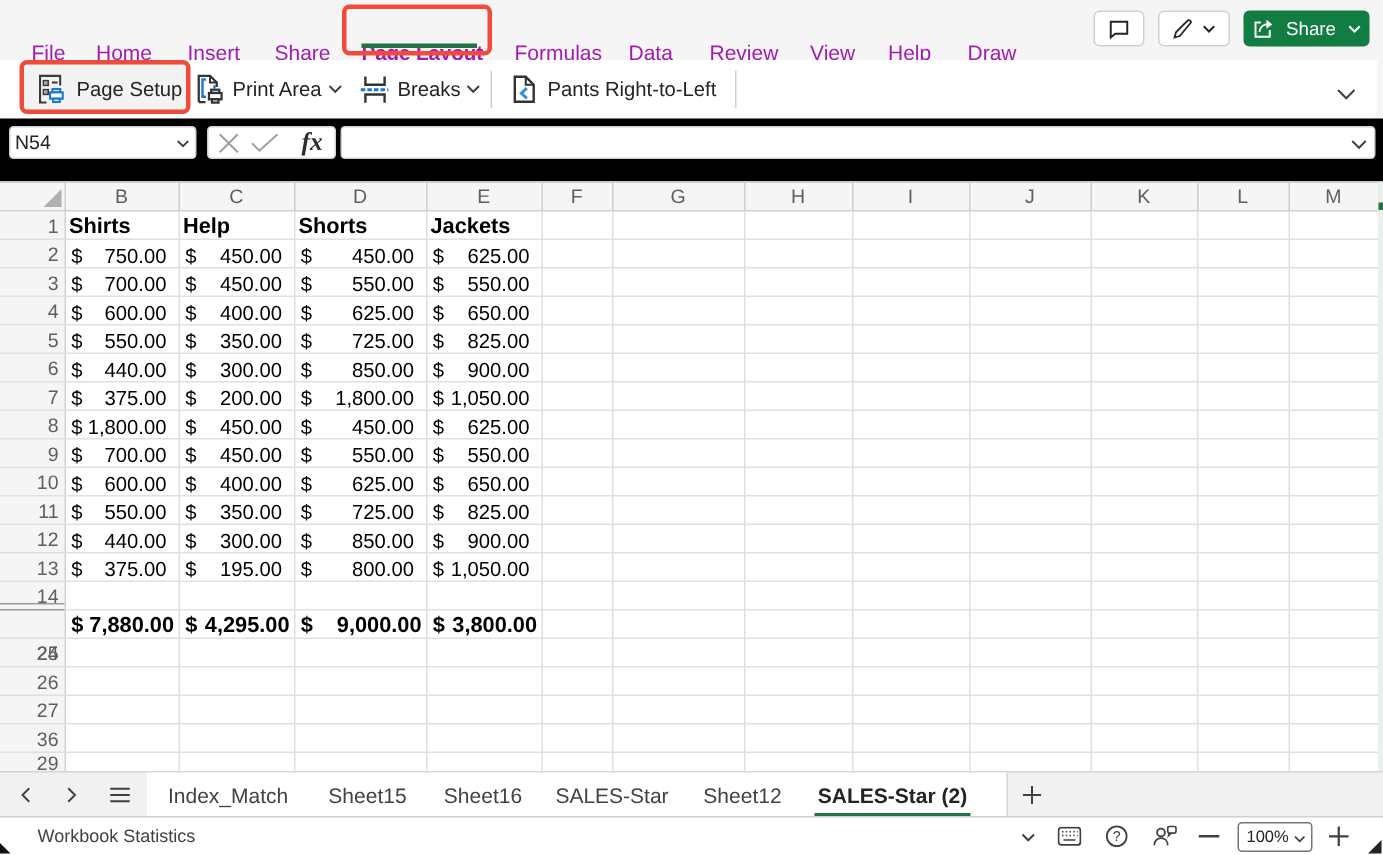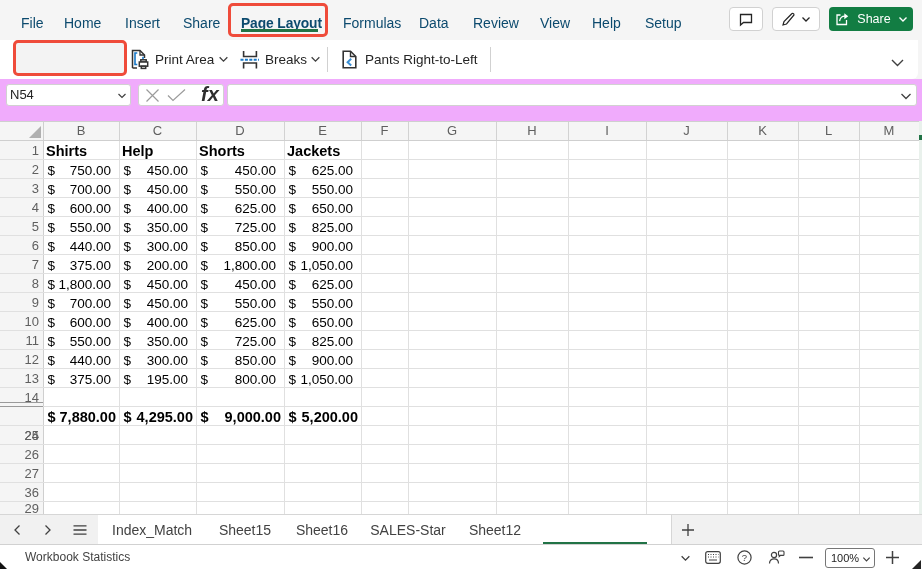--- a/index.html
+++ b/index.html
@@ -1,38 +1,38 @@
 <!DOCTYPE html>
 <html><head><meta charset="utf-8">
 <style>
 * { margin:0; padding:0; box-sizing:border-box; }
 html,body { width:922px; height:570px; overflow:hidden; background:#fff;
   font-family:"Liberation Sans", sans-serif; }
 #app { position:relative; width:922px; height:570px; }
 
 
 #menubar { position:absolute; left:0; top:0; width:922px; height:40px; background:#f5f5f5; }
-.mitem { position:absolute; top:4px; height:39px; line-height:39px; font-size:14px; color:#0c4a6e; }
+.mitem { position:absolute; top:16px; height:39px; line-height:39px; font-size:14px; color:#a21caf; }
 .mbold { font-weight:bold; font-size:13.8px; letter-spacing:-0.1px; }
 .redbox { position:absolute; border:3px solid #ef4b3a; border-radius:5px; }
 .greenline { position:absolute; background:#217346; height:3px; }
 
 
 .topbtn { position:absolute; top:7px; height:24px; border:1px solid #d1d1d1; border-radius:4px; background:#fff; }
 #sharebtn { position:absolute; top:7px; height:24px; border-radius:4px; background:#127d43; color:#fff;
   font-size:12.5px; display:flex; align-items:center; justify-content:center; gap:7px; }
 
 
 #ribbonbg { position:absolute; left:0; top:40px; width:922px; height:39px; background:#f5f5f5; }
 #ribbon { position:absolute; left:0; top:40px; width:918px; height:39px; background:#fff; border-radius:0 0 6px 0; }
 .ritem { position:absolute; top:0; height:38px; display:flex; align-items:center; font-size:13.5px; color:#242424; }
 .rsep { position:absolute; top:7px; width:1px; height:25px; background:#d1d1d1; }
 
 
-#fbar { position:absolute; left:0; top:79px; width:922px; height:42px; background:#f0abfc; }
+#fbar { position:absolute; left:0; top:79px; width:922px; height:42px; background:#000000; }
 .fbox { position:absolute; top:5px; height:22px; background:#fff; border:1px solid #d1d1d1; border-radius:3px; }
 
 
 #grid { position:absolute; left:0; top:0; width:922px; height:514px; background:none; pointer-events:none; }
 .colhdr { position:absolute; background:#f5f5f5; }
 .rowhdr { position:absolute; background:#f5f5f5; }
 .clet { position:absolute; height:19px; line-height:20px; text-align:center; font-size:13px; color:#5f5f5f; }
 .rnum { position:absolute; text-align:right; font-size:13px; color:#5f5f5f; overflow:hidden; box-sizing:content-box; padding-top:2.5px; }
 .vline { position:absolute; width:1px; background:#e0e0e0; }
 .vlineh { position:absolute; width:1px; background:#cfcfcf; }
@@ -68,21 +68,21 @@
   <div class="mitem" style="left:21px">File</div>
   <div class="mitem" style="left:64px">Home</div>
   <div class="mitem" style="left:125px">Insert</div>
   <div class="mitem" style="left:183px">Share</div>
   <div class="mitem" style="left:343px">Formulas</div>
   <div class="mitem mbold" style="left:241px">Page Layout</div>
   <div class="mitem" style="left:419px">Data</div>
   <div class="mitem" style="left:473px">Review</div>
   <div class="mitem" style="left:540px">View</div>
   <div class="mitem" style="left:592px">Help</div>
-  <div class="mitem" style="left:645px">Setup</div>
+  <div class="mitem" style="left:645px">Draw</div>
   <div class="redbox" style="left:228px;top:3px;width:100px;height:34px"></div>
   <div class="greenline" style="left:241px;top:29px;width:77px"></div>
 
   <div class="topbtn" style="left:729px;width:34px;display:flex;align-items:center;justify-content:center">
     <svg width="16" height="16" viewBox="0 0 16 16">
           <path d="M2.5 3.5 h11 v8 h-8 l-3 2.5 v-2.5 z" fill="none" stroke="#242424" stroke-width="1.3"></path>
         </svg>
   </div>
   <div class="topbtn" style="left:772px;width:48px;display:flex;align-items:center;justify-content:center;gap:5px">
     <svg width="15" height="15" viewBox="0 0 15 15">
@@ -101,20 +101,36 @@
     <span>Share</span>
     <svg width="10" height="10" viewBox="0 0 10 10">
           <path d="M1.5 3.5 L5 7 L8.5 3.5" fill="none" stroke="#fff" stroke-width="1.4"></path>
         </svg>
   </div>
 </div>
 
 <div id="ribbonbg"></div>
 <div id="ribbon">
   <div class="redbox" style="left:13px;top:0px;width:114px;height:36px;background:#f3f3f3"></div>
+  <div class="ritem" style="left:25px;gap:7px">
+    <svg class="ic" width="19" height="21" viewBox="0 0 19 21" style="margin-top:1px">
+      <path d="M6 19.3 H1.7 V1.6 H15.1 V8" fill="none" stroke="#3b3b3b" stroke-width="1.4"></path>
+      <rect x="4" y="4.8" width="3.1" height="3.1" fill="none" stroke="#3b3b3b" stroke-width="1.1"></rect>
+      <rect x="5.2" y="6" width="0.9" height="0.9" fill="#3b3b3b"></rect>
+      <rect x="4" y="10.8" width="3.1" height="3.1" fill="none" stroke="#3b3b3b" stroke-width="1.1"></rect>
+      <rect x="5.2" y="12" width="0.9" height="0.9" fill="#3b3b3b"></rect>
+      <path d="M9.6 6 h3.8" stroke="#3b3b3b" stroke-width="1.3"></path>
+      <g stroke="#1878c8" stroke-width="1.4" fill="#fff">
+        <rect x="10" y="10.4" width="5.2" height="2.2"></rect>
+        <rect x="8.4" y="12.6" width="8.4" height="4.2"></rect>
+        <rect x="10.4" y="16.8" width="4.4" height="2.2"></rect>
+      </g>
+    </svg>
+    <span>Page Setup</span>
+  </div>
 
   <div class="ritem" style="left:131px;gap:6px">
     <svg class="ic" width="18" height="21" viewBox="0 0 18 21" style="margin-top:1px">
       <path d="M1.5 19 V1.5 H9 L13.5 6 V9" fill="none" stroke="#333" stroke-width="1.5"></path>
       <path d="M1.5 19 H6" stroke="#333" stroke-width="1.5"></path>
       <path d="M9 1.5 V6 H13.5" fill="none" stroke="#333" stroke-width="1.3"></path>
       <path d="M6.3 4 H4 V15.5 H6.3" fill="none" stroke="#1878c8" stroke-width="1.6"></path>
       <rect x="11.2" y="7.8" width="1.6" height="2.2" fill="#1878c8"></rect>
       <g stroke="#333" stroke-width="1.5" fill="#fff">
         <rect x="9.8" y="10.8" width="5.4" height="2.2"></rect>
@@ -165,21 +181,21 @@
           <path d="M1.5 3 L5 6.5 L8.5 3" fill="none" stroke="#404040" stroke-width="1.2"></path>
         </svg>
   </div>
   <div class="fbox" style="left:138px;width:86px;">
     <svg style="position:absolute;left:6px;top:3px" width="15" height="15" viewBox="0 0 15 15">
           <path d="M1.5 1.5 L13.5 13.5 M13.5 1.5 L1.5 13.5" stroke="#9b9b9b" stroke-width="1.2"></path>
         </svg>
     <svg style="position:absolute;left:28px;top:4px" width="19" height="13" viewBox="0 0 19 13">
           <path d="M1 6.5 L6 11.5 L18 0.5" fill="none" stroke="#9b9b9b" stroke-width="1.2"></path>
         </svg>
-    <span style="position:absolute;left:62px;top:-1px;line-height:21px;font-size:20px;font-style:italic;color:#2e2e2e;font-weight:600;font-family:Liberation Sans, sans-serif">fx</span>
+    <span style="position:absolute;left:62px;top:-1px;line-height:21px;font-size:17px;font-style:italic;color:#2e2e2e;font-weight:600;font-family:Liberation Serif, serif">fx</span>
   </div>
   <div class="fbox" style="left:227px;width:690px;">
     <svg style="position:absolute;right:4px;top:6px" width="12" height="11" viewBox="0 0 12 11">
           <path d="M1.5 3 L6 7.5 L10.5 3" fill="none" stroke="#404040" stroke-width="1.3"></path>
         </svg>
   </div>
 </div>
 
 <div id="grid">
 <div class="colhdr" style="left:0;top:121px;width:919px;height:19px"></div>
@@ -470,41 +486,42 @@
 <div class="cell" style="left:284px;top:350.5px;width:77px;">
         <span>$</span>
         <span>900.00</span>
       </div>
 <div class="cell" style="left:284px;top:369.5px;width:77px;">
         <span>$</span>
         <span>1,050.00</span>
       </div>
 <div class="cell" style="left:284px;top:407.5px;width:77px;font-weight:bold;font-size:14.5px;padding-right:3px;">
         <span>$</span>
-        <span>5,200.00</span>
+        <span>3,800.00</span>
       </div>
 </div>
 
 <div id="tabbar">
   <svg style="position:absolute;left:12px;top:9px" width="11" height="12" viewBox="0 0 11 12">
         <path d="M7.5 1.5 L3 6 L7.5 10.5" fill="none" stroke="#404040" stroke-width="1.3"></path>
       </svg>
   <svg style="position:absolute;left:42px;top:9px" width="11" height="12" viewBox="0 0 11 12">
         <path d="M3.5 1.5 L8 6 L3.5 10.5" fill="none" stroke="#404040" stroke-width="1.3"></path>
       </svg>
   <svg style="position:absolute;left:73px;top:9px" width="14" height="12" viewBox="0 0 14 12">
         <path d="M0.5 1.8 h13 M0.5 6 h13 M0.5 10.2 h13" stroke="#404040" stroke-width="1.3"></path>
       </svg>
   <div class="tdiv" style="left:98px"></div>
   <div id="tabstrip"></div>
   <div class="tname" style="left:112px;width:80px">Index_Match</div>
   <div class="tname" style="left:218px;width:54px">Sheet15</div>
   <div class="tname" style="left:295px;width:54px">Sheet16</div>
   <div class="tname" style="left:368px;width:80px">SALES-Star</div>
   <div class="tname" style="left:468px;width:54px">Sheet12</div>
+  <div class="tname" style="left:541px;width:108px;font-weight:bold;color:#242424">SALES-Star (2)</div>
   <div style="position:absolute;left:543px;top:27px;width:104px;height:3px;background:#217346"></div>
   <div class="tdiv" style="left:671px"></div>
   <svg style="position:absolute;left:681px;top:8px" width="14" height="14" viewBox="0 0 14 14">
         <path d="M7 1 V13 M1 7 H13" stroke="#404040" stroke-width="1.3"></path>
       </svg>
 </div>
 
 <div id="statusbar">
   <span style="position:absolute;left:25px;top:0;line-height:25px;font-size:12px;color:#424242">Workbook Statistics</span>
   <svg style="position:absolute;left:680px;top:8px" width="11" height="11" viewBox="0 0 10 10">

